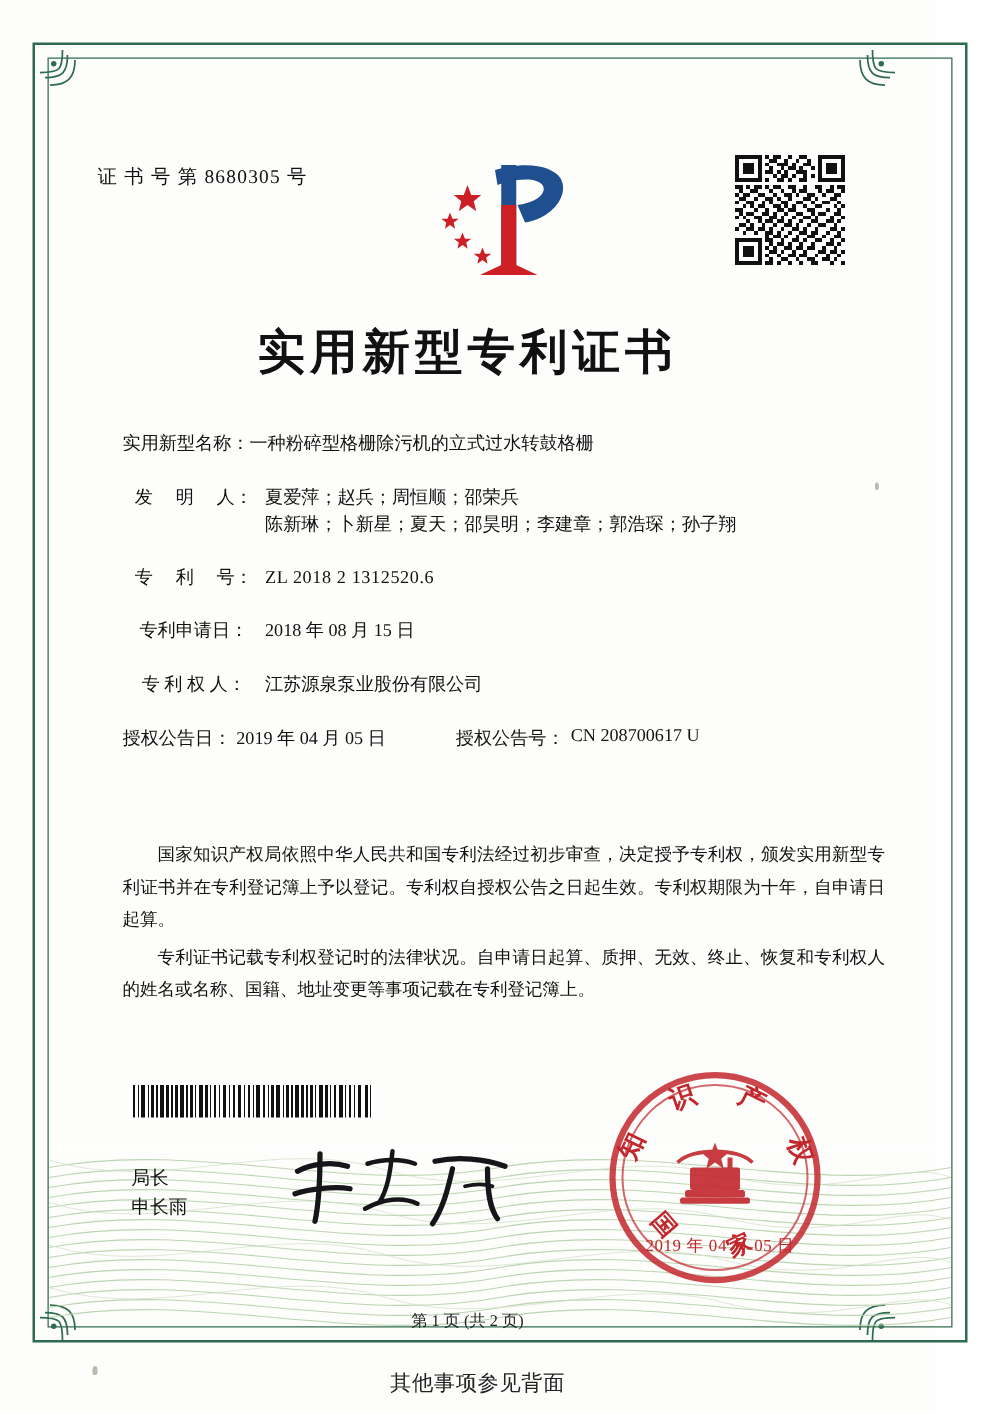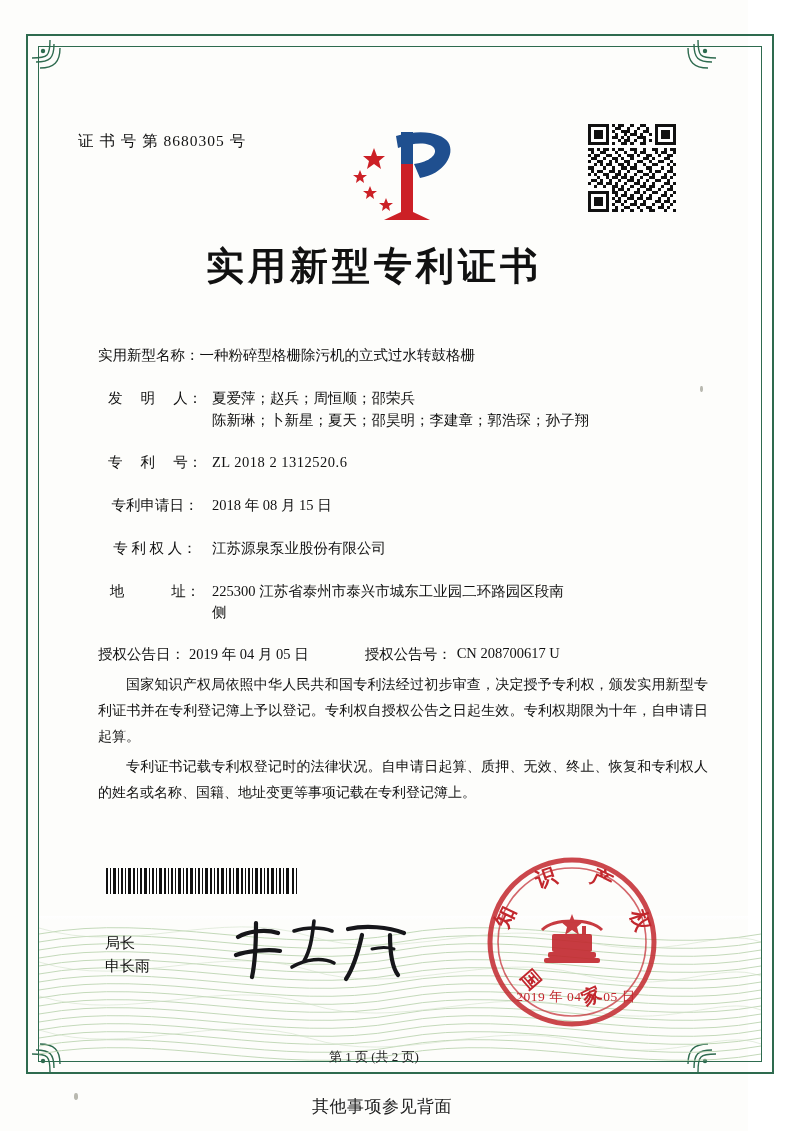--- a/index.html
+++ b/index.html
@@ -65,21 +65,21 @@
 
   .qr {
     position: absolute;
     right: 72px; top: 124px;
     width: 88px; height: 88px;
   }
   .qr svg { display: block; width: 100%; height: 100%; }
 
   .main-title {
     position: absolute;
-    left: 0; right: 0; top: 241px;
+    left: 0; right: 0; top: 256px;
     text-align: center;
     font-family: "DejaVu Sans", "Liberation Sans", sans-serif;
     font-size: 38px;
     font-weight: bold;
     letter-spacing: 4px;
     color: #111;
   }
 
   
   .fields {
@@ -506,27 +506,20 @@
     <div class="frow">
       <div class="flabel w-name">专利申请日：</div>
       <div class="fvalue">2018 年 08 月 15 日</div>
     </div>
 
     <div class="frow">
       <div class="flabel w-name">专 利 权 人：</div>
       <div class="fvalue">江苏源泉泵业股份有限公司</div>
     </div>
 
-    <div class="frow">
-      <div class="flabel w-name">地　　 　址：</div>
-      <div class="fvalue">
-        <span class="sub">225300 江苏省泰州市泰兴市城东工业园二环路园区段南</span>
-        <span class="sub">侧</span>
-      </div>
-    </div>
 
     <div class="announce-row">
       <div>授权公告日：</div>
       <div style="margin-left:4px">2019 年 04 月 05 日</div>
       <div class="seg2">授权公告号：</div>
       <div style="margin-left:5px">CN 208700617 U</div>
     </div>
 
   </div>
 

